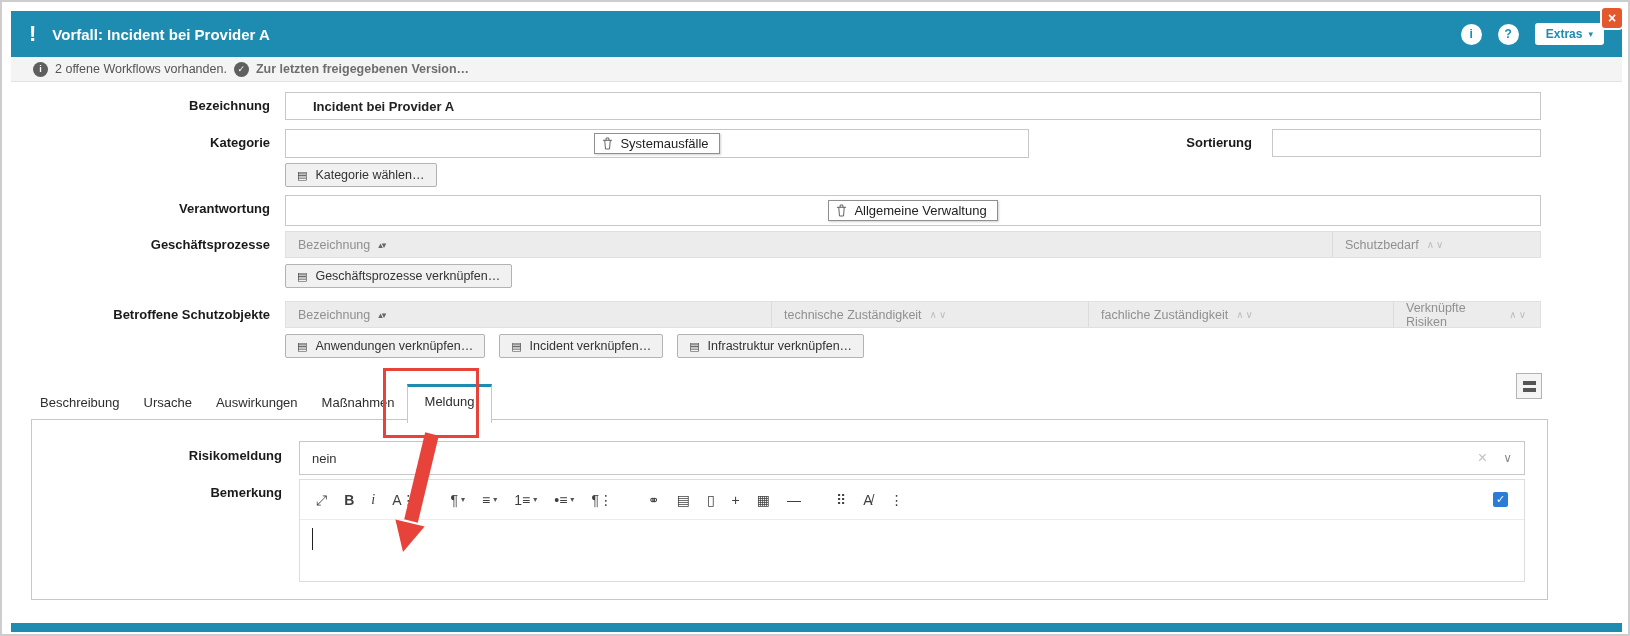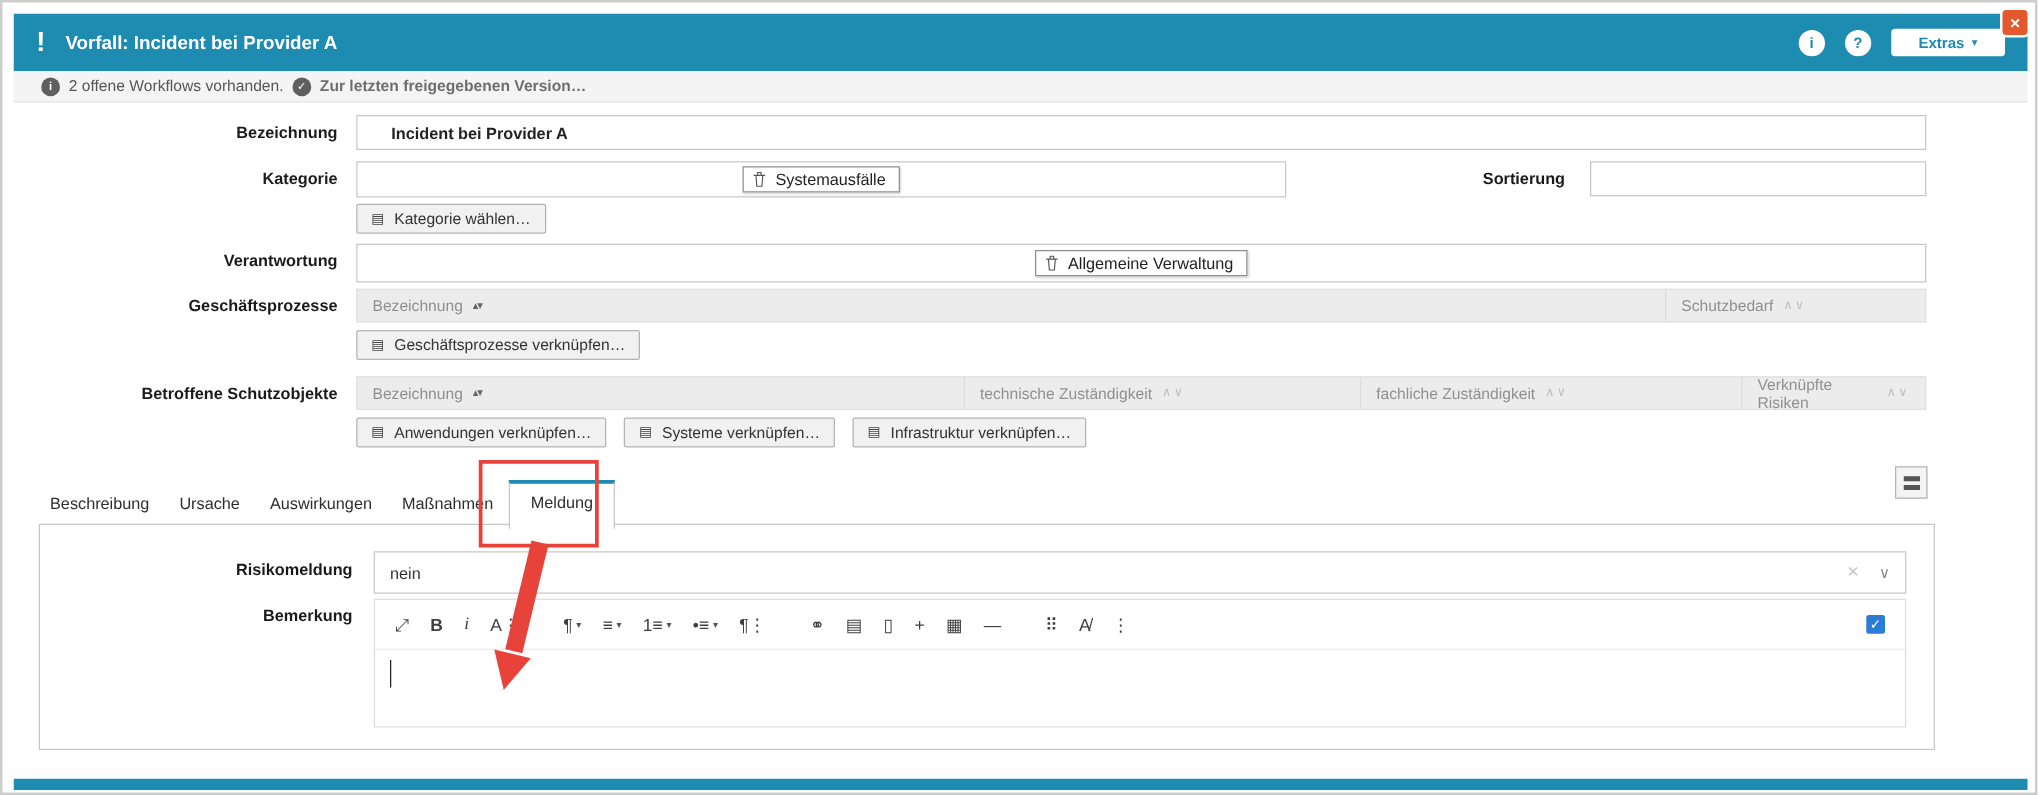--- a/index.html
+++ b/index.html
@@ -17,21 +17,21 @@
   .alert { color:#fff; font-weight:bold; font-size:22px; line-height:1; }
   .title { color:#fff; font-weight:bold; font-size:15px; }
   .hspacer { flex:1; }
   .hicon {
     width:21px; height:21px; border-radius:50%; background:#fff; color:#1e8bb0;
     font-weight:bold; font-size:12px; display:flex; align-items:center;
     justify-content:center; cursor:pointer;
   }
   .extras {
     background:#fff; color:#1e8bb0; font-weight:bold; font-size:12px;
-    border:none; border-radius:3px; padding:4px 22px; display:inline-flex;
+    border:none; border-radius:3px; padding:4px 11px; display:inline-flex;
     align-items:center; gap:6px; cursor:pointer; font-family:inherit;
   }
   .extras .xcaret { font-size:9px; }
   .close {
     position:absolute; top:4px; right:4px; width:24px; height:24px; z-index:10;
     background:#e4582d; color:#fff; font-weight:bold; font-size:14px;
     border:2px solid #fff; border-radius:5px; display:flex; align-items:center;
     justify-content:center; cursor:pointer; padding:0; line-height:1;
   }
   
@@ -233,21 +233,21 @@
       <span class="sort-i">∧∨</span>
     </div>
   </div>
   <div class="btnrow" style="left:283px; top:332px;">
     <button class="btn">
       <span class="bicon">▤</span>
       <span>Anwendungen verknüpfen…</span>
     </button>
     <button class="btn">
       <span class="bicon">▤</span>
-      <span>Systeme verknüpfen…</span>
+      <span>Incident verknüpfen…</span>
     </button>
     <button class="btn">
       <span class="bicon">▤</span>
       <span>Infrastruktur verknüpfen…</span>
     </button>
   </div>
 
   <div class="tabs">
     <div class="tab">Beschreibung</div>
     <div class="tab">Ursache</div>

